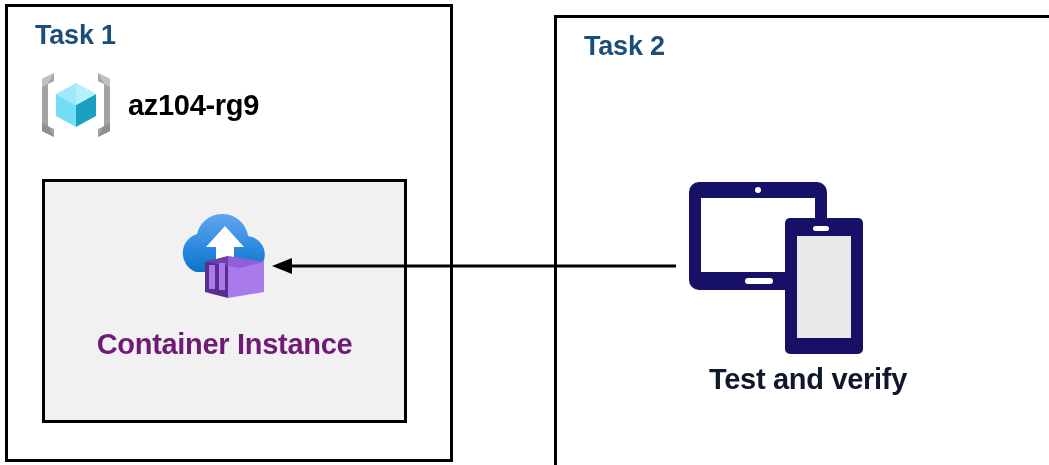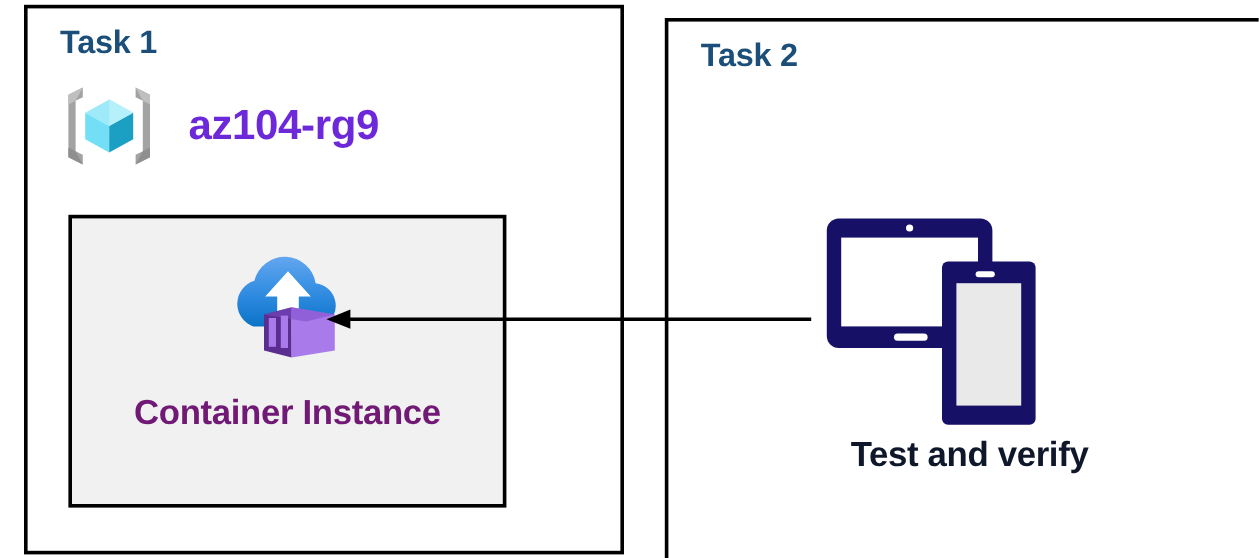--- a/index.html
+++ b/index.html
@@ -20,23 +20,23 @@
   }
 
   
   .panel {
     position: absolute;
     box-sizing: border-box;
     border: 3px solid #000000;
     background: #ffffff;
   }
   #panel-task1 {
-    left: 20px;
+    left: 5px;
     top: 4px;
-    width: 500px;
+    width: 448px;
     height: 458px;
     text-decoration: underline;
   }
   #panel-task2 {
     left: 554px;
     top: 4px;
     width: 508px;
     height: 458px;
     margin-top: 11px;
   }
@@ -61,24 +61,24 @@
     height: 86px;
     display: flex;
     align-items: center;
   }
   #rg-icon {
     width: 80px;
     height: 80px;
     flex: 0 0 auto;
   }
   #rg-label {
-    font-size: 35px;
-    font-weight: bold;
-    color: #6d28d9;
-    margin-left: 26px;
+    font-size: 29px;
+    font-weight: bold;
+    color: #000000;
+    margin-left: 12px;
     white-space: nowrap;
     letter-spacing: -0.3px;
   }
 
   
   #container-card {
     position: absolute;
     box-sizing: border-box;
     left: 34px;
     top: 172px;

